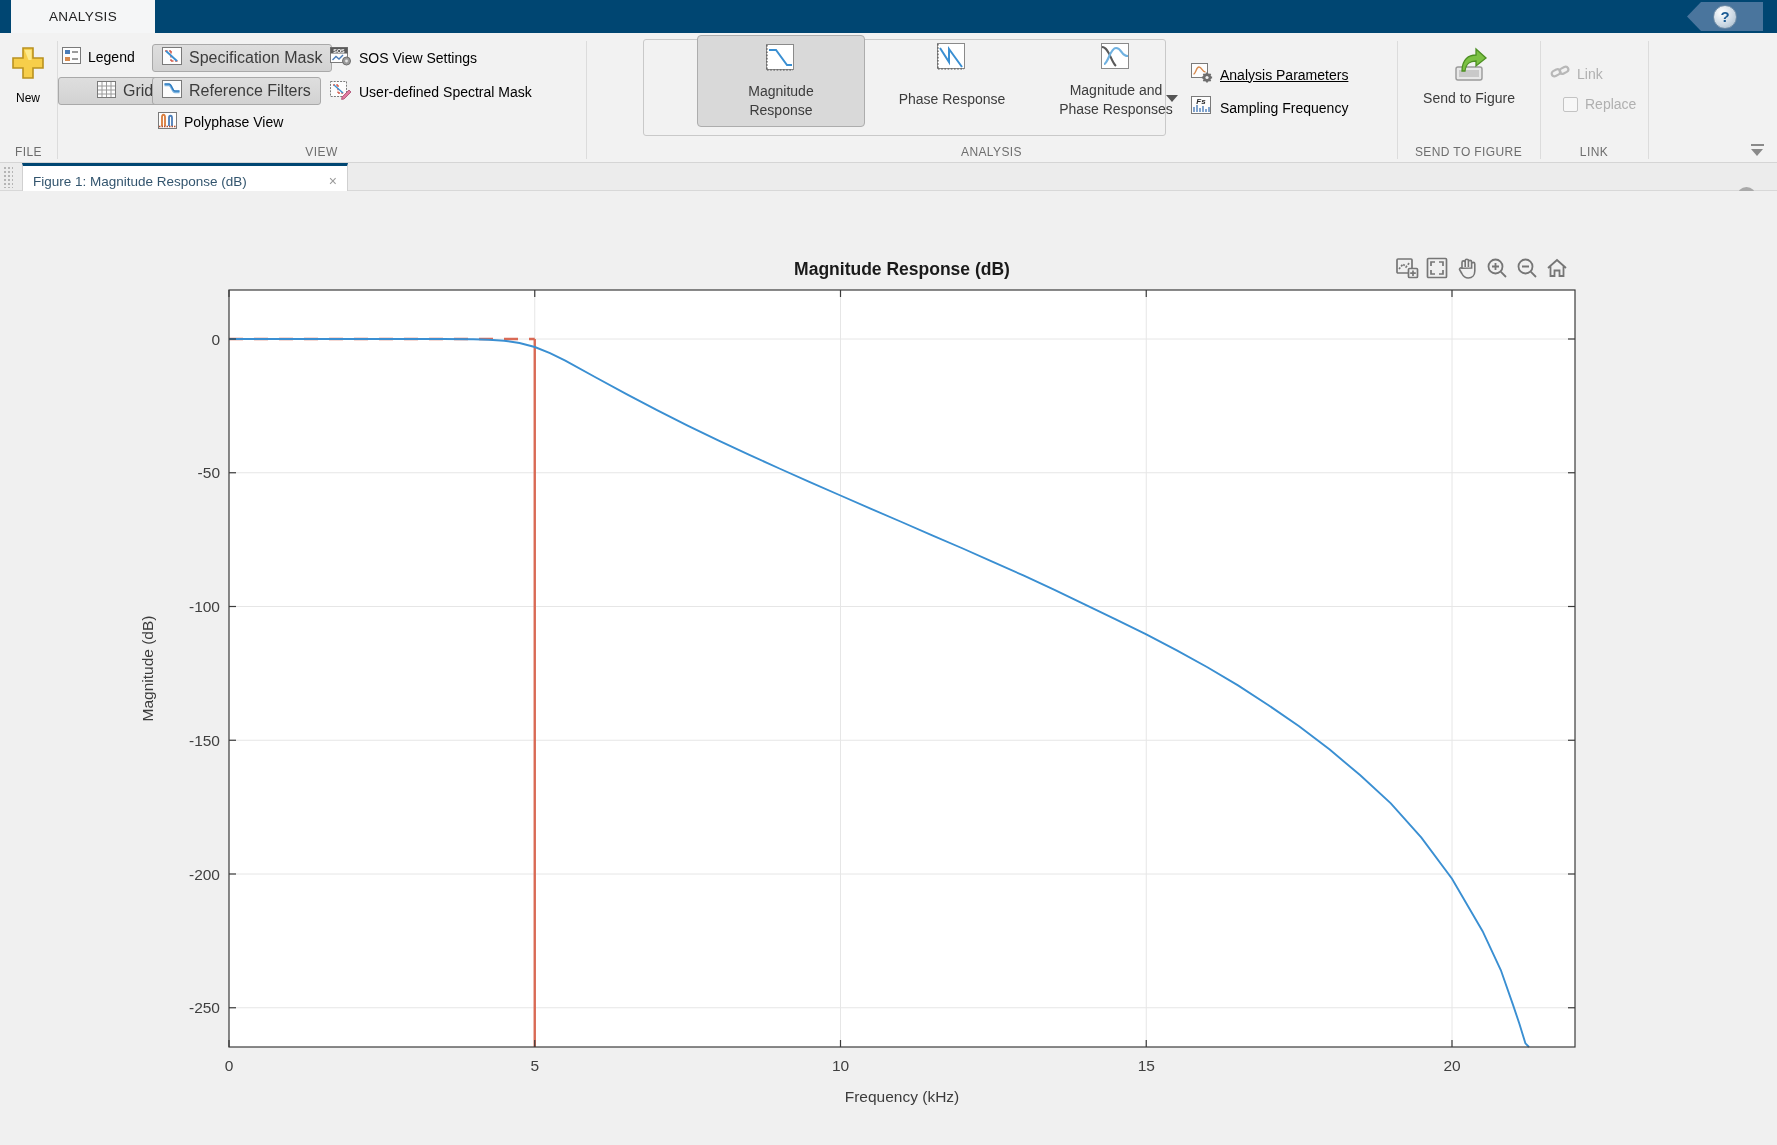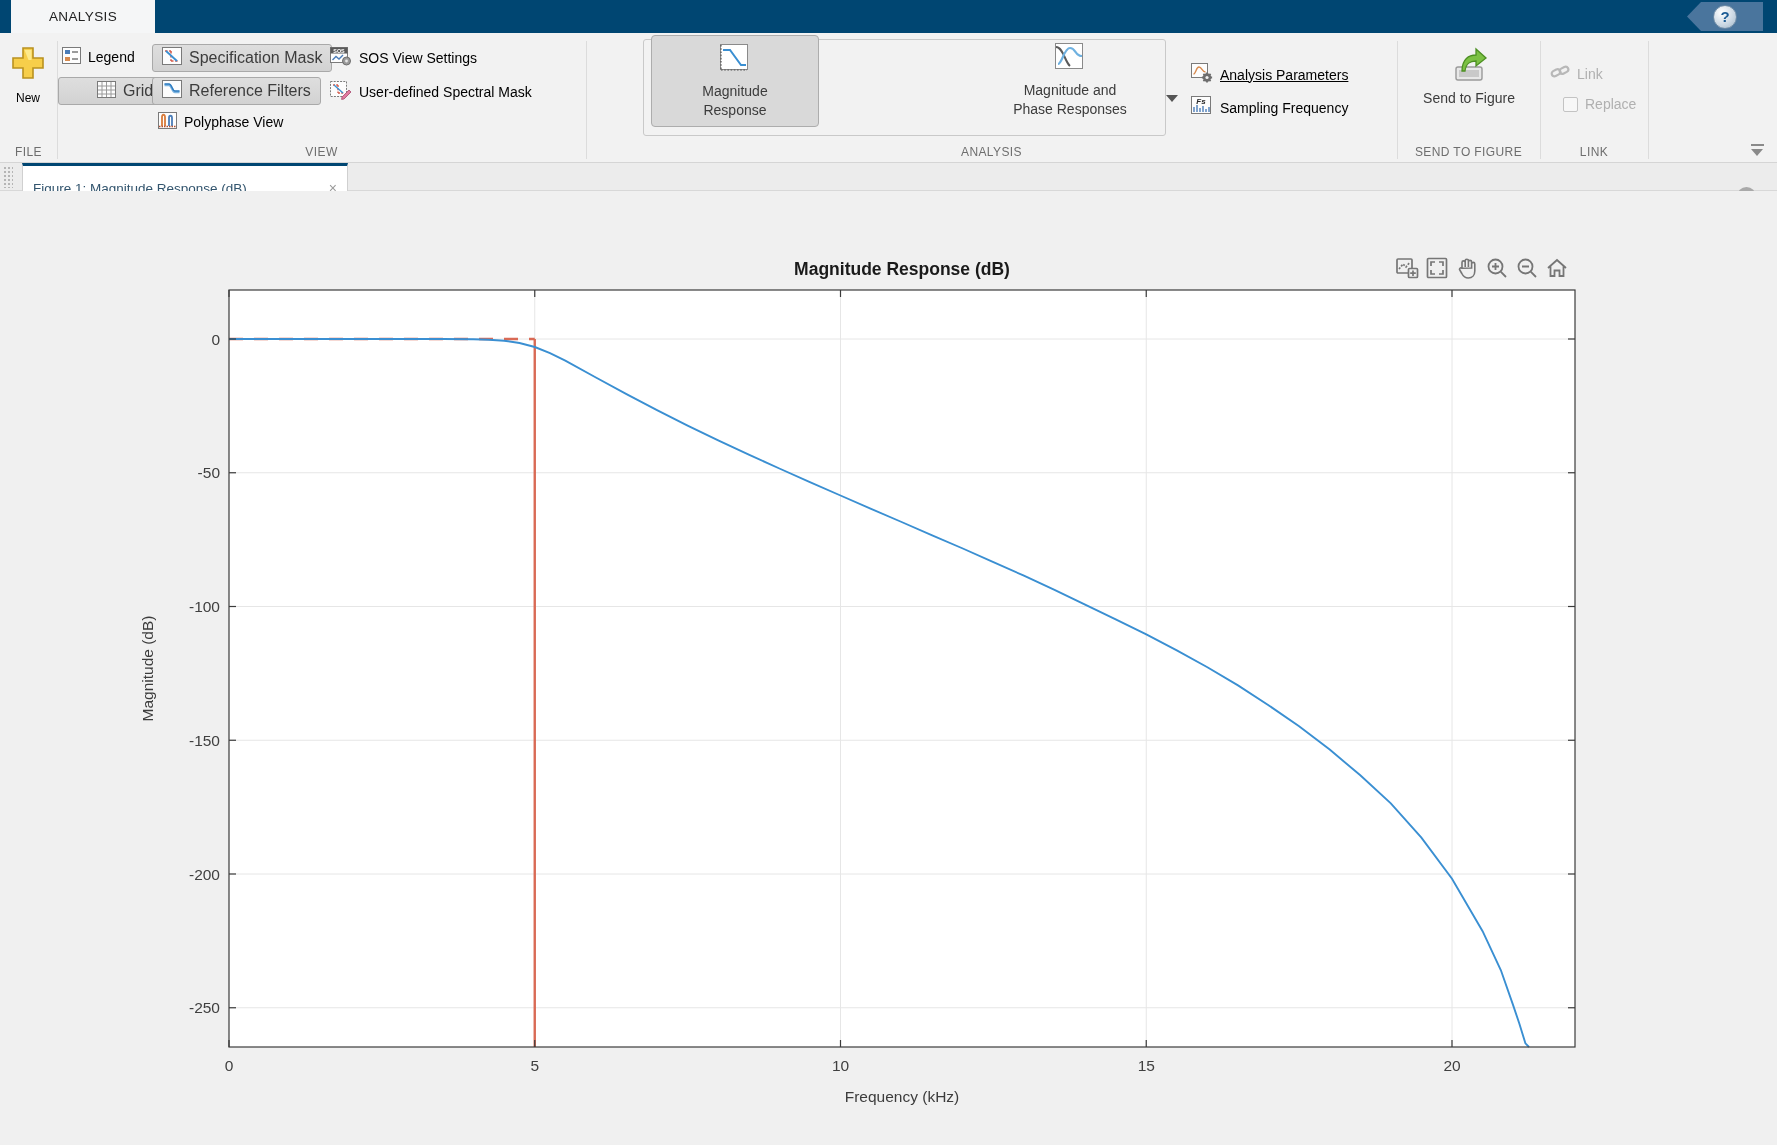--- a/index.html
+++ b/index.html
@@ -22,37 +22,37 @@
 
   .ribbon-item { position:absolute; display:flex; align-items:center; gap:7px; font-size:14px; color:#000000; white-space:nowrap; }
   .toggle-btn { position:absolute; display:flex; align-items:center; gap:7px; font-size:16px; color:#3c3c3c;
                 background:linear-gradient(#dedede,#d2d2d2); border:1px solid #a9a9a9; border-radius:3px; padding:0 9px; height:28px; white-space:nowrap; }
 
   .new-btn { position:absolute; left:6px; top:12px; width:44px; height:78px; display:flex; flex-direction:column; align-items:center; justify-content:flex-start; }
   .new-label { font-size:12px; color:#000000; margin-top:6px; }
 
   .big-group { position:absolute; left:643px; top:6px; width:523px; height:97px; border:1px solid #c9c9c9; border-radius:3px; }
   .big-btn { position:absolute; top:2px; height:92px; display:flex; flex-direction:column; align-items:center; justify-content:flex-start; padding-top:7px;
-             font-size:14px; color:#3c3c3c; text-align:center; line-height:1.35; border-radius:4px; }
+             font-size:14px; color:#3c3c3c; text-align:center; line-height:1.35; border-radius:4px;margin-left:46px; }
   .big-btn.selected { background:#d9d9d9; border:1px solid #adadad; }
   .drop-arrow { position:absolute; left:1166px; top:62px; width:0; height:0; border-left:6px solid transparent; border-right:6px solid transparent; border-top:7px solid #555; }
 
   .disabled { color:#b0b0b0; }
   .chk { width:15px; height:15px; border:1px solid #c3c3c3; background:#f7f7f7; border-radius:2px; }
 
   .collapse-btn { position:absolute; left:1750px; top:111px; width:16px; height:14px; }
   .collapse-btn .bar { position:absolute; left:1px; top:0; width:13px; height:2px; background:#8a8a8a; }
   .collapse-btn .tri { position:absolute; left:1px; top:5px; width:0; height:0; border-left:6.5px solid transparent; border-right:6.5px solid transparent; border-bottom:7px solid #8a8a8a; }
 
   
   .tabstrip { position:absolute; left:0; top:163px; width:1777px; height:28px; background:#ececec; border-bottom:1px solid #d8d8d8; }
   .grip { position:absolute; left:3px; top:3px; width:10px; height:22px;
           background-image:radial-gradient(#b5b5b5 1px, transparent 1.2px); background-size:4px 4px; }
   .fig-tab { position:absolute; left:22px; top:0; width:326px; height:28px; background:#ffffff; border-left:1px solid #d0d0d0; border-right:1px solid #d0d0d0;
-             border-top:3px solid #004672; display:flex; padding:15px 10px; gap:10px; font-size:13.5px; color:#33556e; }
+             border-top:3px solid #004672; display:flex; align-items:center; padding:15px 10px; gap:10px; font-size:13.5px; color:#33556e; }
   .tab-close { color:#9a9a9a; font-size:14px; line-height:1; margin-left:auto; }
   .circle-down { position:absolute; left:1737px; top:24px; width:19px; height:19px; border-radius:50%; background:#a9a9a9;
                  display:flex; align-items:center; justify-content:center; }
   .circle-down .tri { width:0; height:0; border-left:4.5px solid transparent; border-right:4.5px solid transparent; border-top:6px solid #ffffff; margin-top:1px; }
 
   
   .figure { position:absolute; left:0; top:191px; width:1777px; height:954px; background:#f0f0f0; }
   .axtools { position:absolute; left:1394px; top:64px; display:flex; gap:4px; }
   .axtools .t { width:26px; height:26px; display:flex; align-items:center; justify-content:center; }
   svg text { font-family:"Liberation Sans", sans-serif; }
@@ -174,20 +174,30 @@
       <svg width="32" height="30" viewBox="0 0 32 30">
         <rect x="1.5" y="1.5" width="27" height="25" fill="#ffffff" stroke="#8a8a8a"></rect>
         <path d="M2 27 H28 M2 2 V27" stroke="#555" stroke-width="1.2" stroke-dasharray="1.6 1.6"></path>
         <path d="M4 7 H11 L22 22 H27" stroke="#3a8fd2" stroke-width="2" fill="none"></path>
       </svg>
     </span>
     <span style="white-space:pre-line; margin-top:4px;">Magnitude
 Response</span>
   </div>
 
+  <div class="big-btn" style="left:827px; width:158px;">
+    <span>
+      <svg width="32" height="30" viewBox="0 0 32 30">
+        <rect x="1.5" y="1.5" width="27" height="25" fill="#ffffff" stroke="#8a8a8a"></rect>
+        <path d="M2 27 H28 M2 2 V27" stroke="#555" stroke-width="1.2" stroke-dasharray="1.6 1.6"></path>
+        <path d="M4 6 L13 20 L13 7 L26 25" stroke="#3a8fd2" stroke-width="2" fill="none"></path>
+      </svg>
+    </span>
+    <span style="margin-top:13px;">Phase Response</span>
+  </div>
 
   <div class="big-btn" style="left:990px; width:160px;">
     <span>
       <svg width="32" height="30" viewBox="0 0 32 30">
         <rect x="1.5" y="1.5" width="27" height="25" fill="#ffffff" stroke="#8a8a8a"></rect>
         <path d="M2 5 C9 5 11 20 16 24" stroke="#5a5a5a" stroke-width="2" fill="none"></path>
         <path d="M4 22 C8 22 10 6 16 6 C22 6 21 14 28 14" stroke="#6fb1e0" stroke-width="2.2" fill="none"></path>
       </svg>
     </span>
     <span style="white-space:pre-line; margin-top:4px;">Magnitude and

